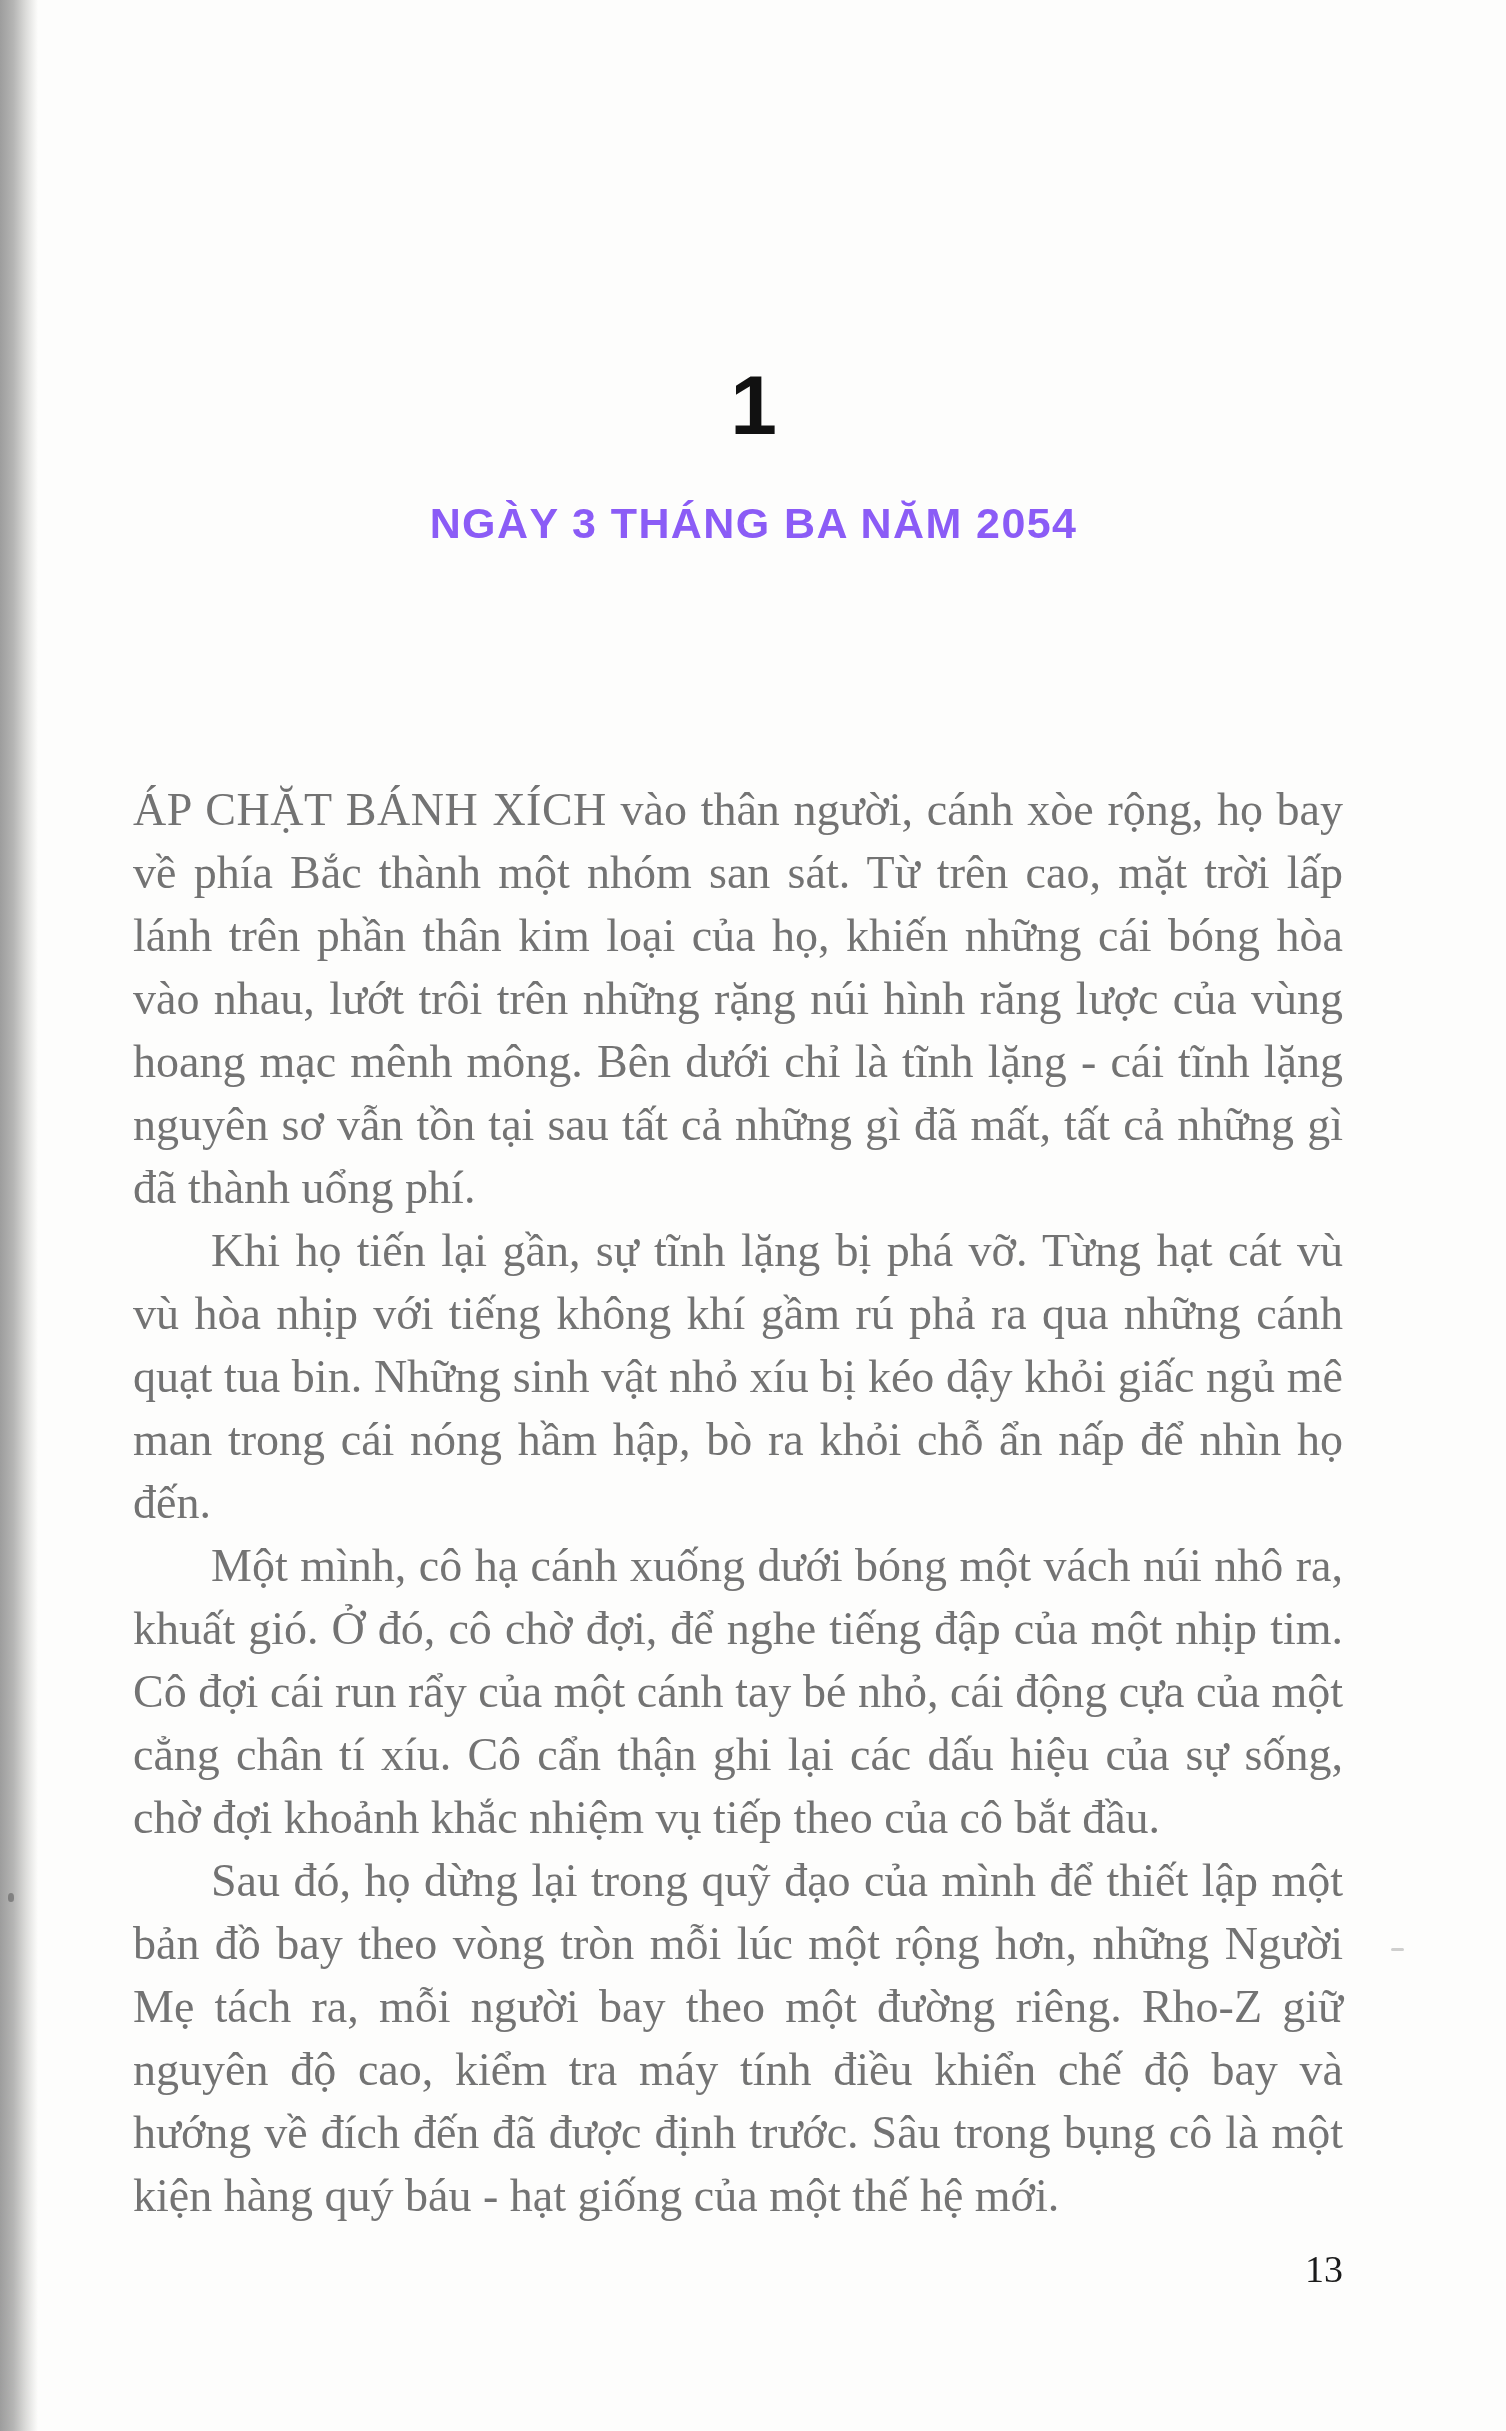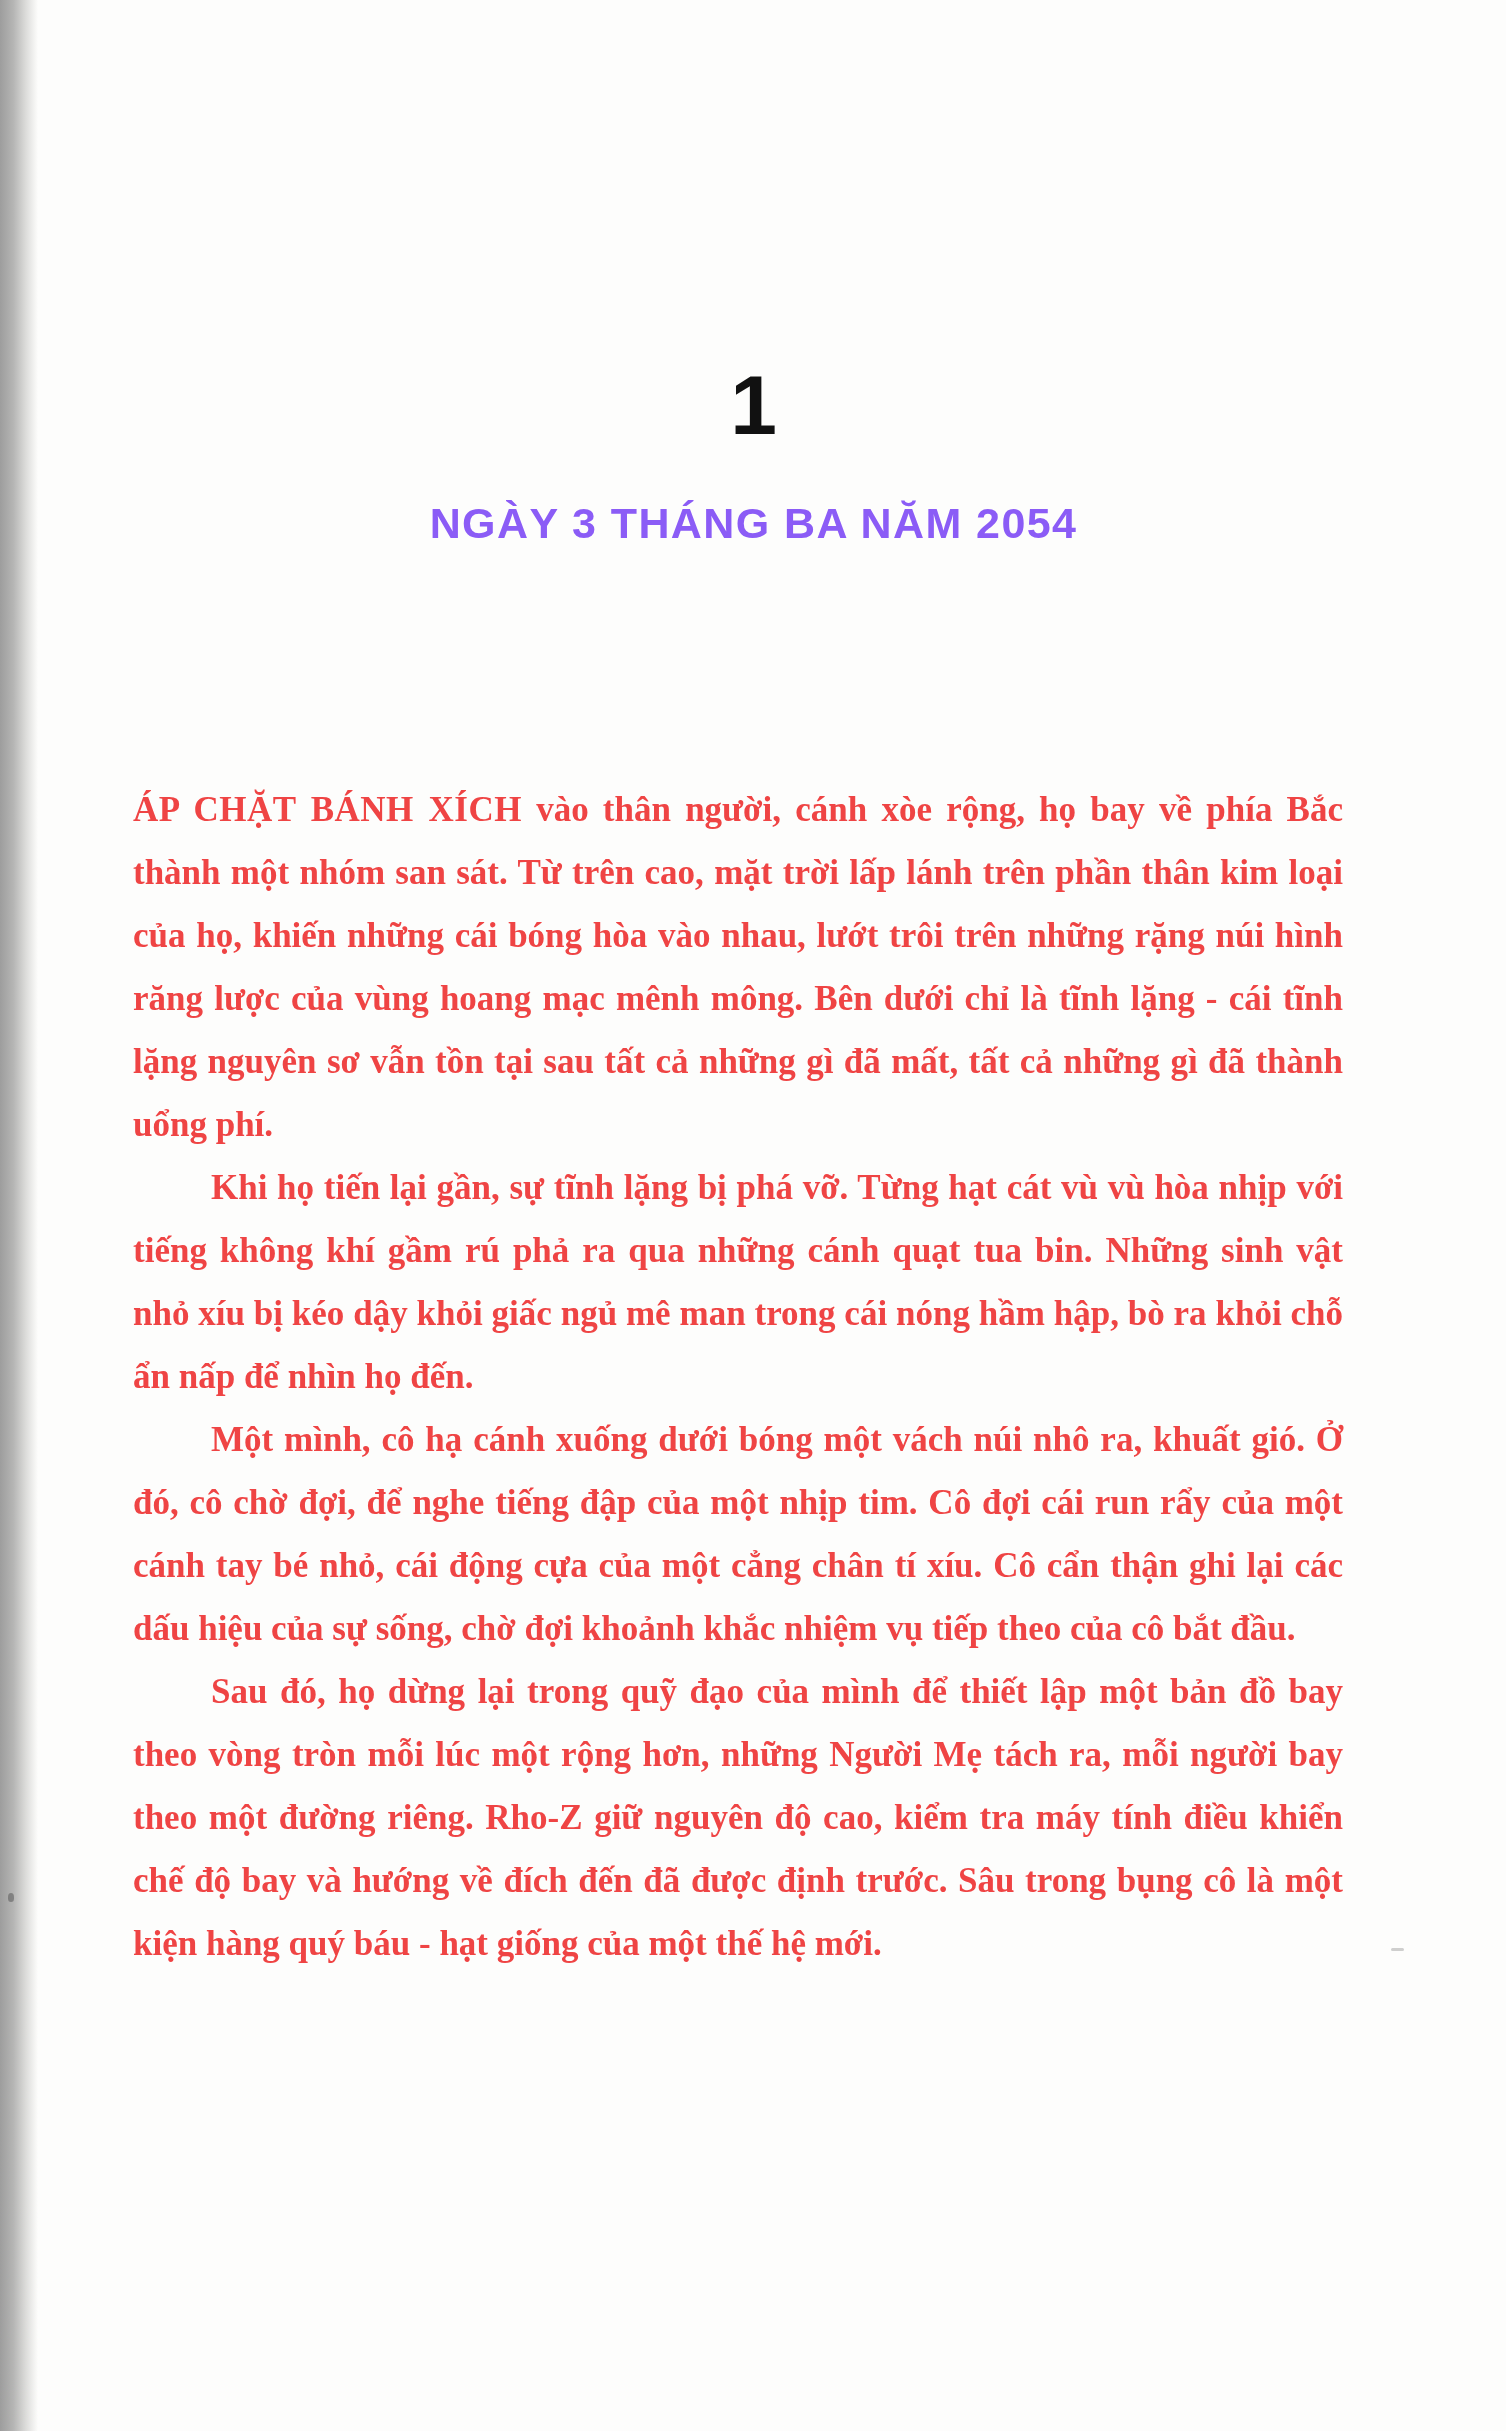--- a/index.html
+++ b/index.html
@@ -70,25 +70,24 @@
     font-size: 43px;
     letter-spacing: 1.4px;
     line-height: 1.2;
     color: #8b5cf6;
   }
   .body-text {
     position: absolute;
     left: 133px;
     top: 778px;
     width: 1210px;
-    font-size: 35px;
+    font-size: 46px;
     line-height: 63px;
     text-align: justify;
-    color: #ef4444;
-    font-weight: bold;
+    color: #737373;
   }
   .para {
     margin: 0;
     padding: 0;
   }
   .para.indent {
     text-indent: 78px;
   }
   .opener {
     letter-spacing: 0.5px;
@@ -121,15 +120,16 @@
     <p class="para"><span class="opener">ÁP CHẶT BÁNH XÍCH</span><span> vào thân người, cánh xòe rộng, họ bay về phía Bắc thành một nhóm san sát. Từ trên cao, mặt trời lấp lánh trên phần thân kim loại của họ, khiến những cái bóng hòa vào nhau, lướt trôi trên những rặng núi hình răng lược của vùng hoang mạc mênh mông. Bên dưới chỉ là tĩnh lặng - cái tĩnh lặng nguyên sơ vẫn tồn tại sau tất cả những gì đã mất, tất cả những gì đã thành uổng phí.</span></p>
 
     <p class="para indent">Khi họ tiến lại gần, sự tĩnh lặng bị phá vỡ. Từng hạt cát vù vù hòa nhịp với tiếng không khí gầm rú phả ra qua những cánh quạt tua bin. Những sinh vật nhỏ xíu bị kéo dậy khỏi giấc ngủ mê man trong cái nóng hầm hập, bò ra khỏi chỗ ẩn nấp để nhìn họ đến.</p>
 
     <p class="para indent">Một mình, cô hạ cánh xuống dưới bóng một vách núi nhô ra, khuất gió. Ở đó, cô chờ đợi, để nghe tiếng đập của một nhịp tim. Cô đợi cái run rẩy của một cánh tay bé nhỏ, cái động cựa của một cẳng chân tí xíu. Cô cẩn thận ghi lại các dấu hiệu của sự sống, chờ đợi khoảnh khắc nhiệm vụ tiếp theo của cô bắt đầu.</p>
 
     <p class="para indent">Sau đó, họ dừng lại trong quỹ đạo của mình để thiết lập một bản đồ bay theo vòng tròn mỗi lúc một rộng hơn, những Người Mẹ tách ra, mỗi người bay theo một đường riêng. Rho-Z giữ nguyên độ cao, kiểm tra máy tính điều khiển chế độ bay và hướng về đích đến đã được định trước. Sâu trong bụng cô là một kiện hàng quý báu - hạt giống của một thế hệ mới.</p>
 
   </div>
 
+  <div class="page-number">13</div>
 
 </div>
 
 
 </body></html>

